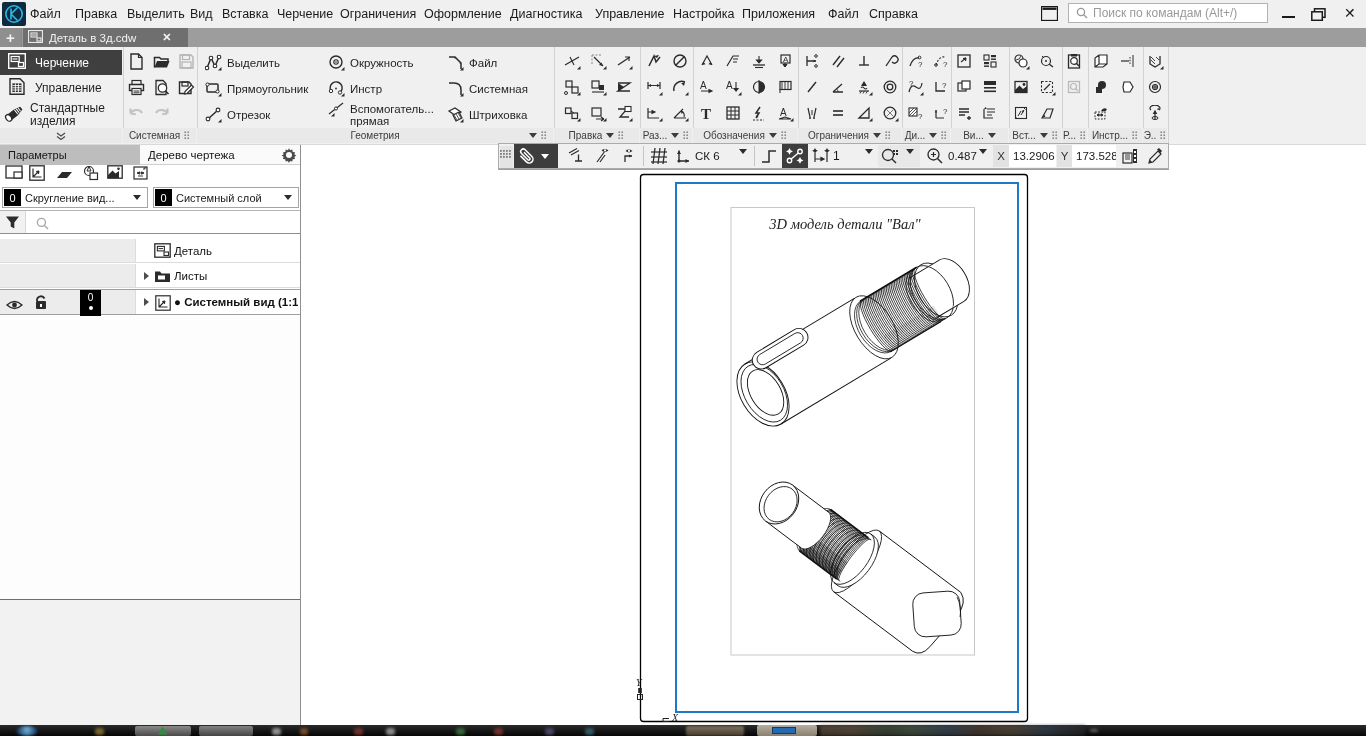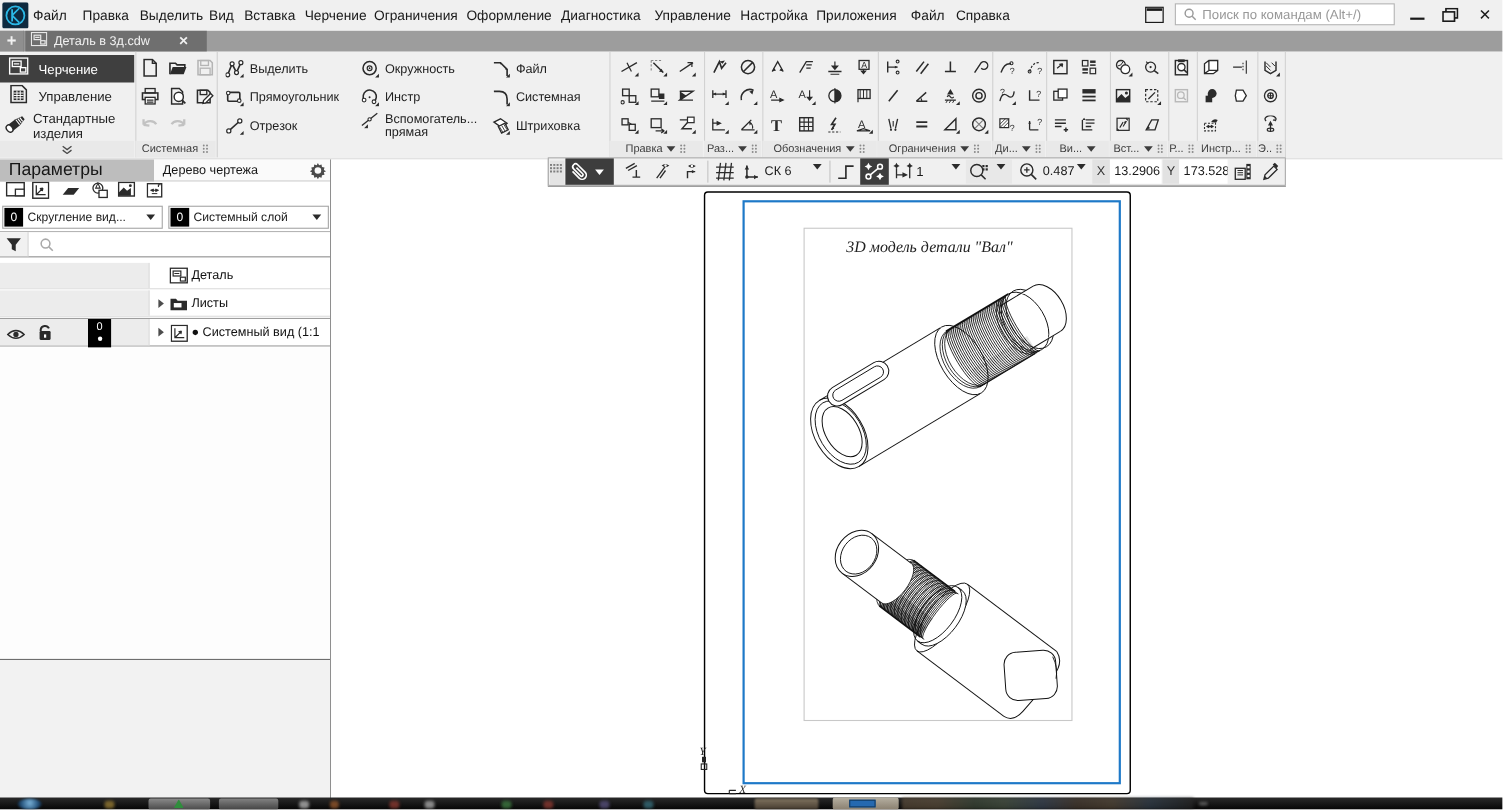--- a/index.html
+++ b/index.html
@@ -583,20 +583,38 @@
             <circle cx="1.2" cy="1.2" r="0.9"></circle>
             <circle cx="4.2" cy="1.2" r="0.9"></circle>
             <circle cx="1.2" cy="4.2" r="0.9"></circle>
             <circle cx="4.2" cy="4.2" r="0.9"></circle>
             <circle cx="1.2" cy="7.2" r="0.9"></circle>
             <circle cx="4.2" cy="7.2" r="0.9"></circle>
           </g>
         </svg>
       </div>
     </div>
+    <div class="gcap" style="left:197px;width:356px">
+      <div class="glabel" style="position:absolute;left:50%;transform:translateX(-50%)">
+        <span>Геометрия</span>
+      </div>
+      <div class="glabel" style="position:absolute;right:6px">
+        <span class="caret" style="border-top-color:#3c3c3c"></span>
+        <svg width="6" height="9" viewBox="0 0 6 9">
+          <g fill="#8a8a8a">
+            <circle cx="1.2" cy="1.2" r="0.9"></circle>
+            <circle cx="4.2" cy="1.2" r="0.9"></circle>
+            <circle cx="1.2" cy="4.2" r="0.9"></circle>
+            <circle cx="4.2" cy="4.2" r="0.9"></circle>
+            <circle cx="1.2" cy="7.2" r="0.9"></circle>
+            <circle cx="4.2" cy="7.2" r="0.9"></circle>
+          </g>
+        </svg>
+      </div>
+    </div>
     <div class="gcap" style="left:554px;width:85px">
       <div class="glabel">
         <span>Правка</span>
         <span class="caret" style="border-top-color:#3c3c3c"></span>
         <svg width="6" height="9" viewBox="0 0 6 9">
           <g fill="#8a8a8a">
             <circle cx="1.2" cy="1.2" r="0.9"></circle>
             <circle cx="4.2" cy="1.2" r="0.9"></circle>
             <circle cx="1.2" cy="4.2" r="0.9"></circle>
             <circle cx="4.2" cy="4.2" r="0.9"></circle>
@@ -732,21 +750,21 @@
             <circle cx="1.2" cy="4.2" r="0.9"></circle>
             <circle cx="4.2" cy="4.2" r="0.9"></circle>
             <circle cx="1.2" cy="7.2" r="0.9"></circle>
             <circle cx="4.2" cy="7.2" r="0.9"></circle>
           </g>
         </svg>
       </div>
     </div>
     <div class="abs" style="left:0;top:145px;width:300px;height:20px;background:#fafafa;border-bottom:1px solid #cfcfcf">
 <div class="abs" style="left:0;top:0;width:140px;height:20px;background:#bdbdbd;display:flex;align-items:center">
-        <span style="font-size:16px;color:#161616;margin-left:8px">Параметры</span>
+        <span style="font-size:11px;color:#161616;margin-left:8px">Параметры</span>
       </div>
 <div class="abs" style="left:140px;top:0;width:141px;height:20px;display:flex;align-items:center">
         <span style="font-size:11.5px;color:#161616;margin-left:8px">Дерево чертежа</span>
       </div>
 <div class="abs" style="left:281px;top:2px"><svg width="16" height="16" viewBox="0 0 16 16">
           <path d="M8 1.2 l1.1 2 2.2-.6.4 2.3 2.3.4-.6 2.2 2 1.1-2 1.1.6 2.2-2.3.4-.4 2.3-2.2-.6-1.1 2-1.1-2-2.2.6-.4-2.3-2.3-.4.6-2.2-2-1.1 2-1.1-.6-2.2 2.3-.4.4-2.3 2.2.6z" fill="#4a4a4a"></path>
           <circle cx="8" cy="8" r="3" fill="#fafafa"></circle>
         </svg></div>
     </div>
     <div class="abs" style="left:5px;top:165px"><svg width="18" height="14" viewBox="0 0 18 14">
@@ -829,21 +847,21 @@
           <rect x="6" y="9" width="2" height="3" fill="#fff"></rect>
         </svg></div>
 <div class="abs" style="left:80px;top:0px;width:21px;height:26px;background:#000;color:#fff;font-size:10px;text-align:center;line-height:11px">
         <div style="margin-top:2px">0</div>
         <div style="width:4px;height:4px;border-radius:50%;background:#fff;margin:3px auto 0"></div>
       </div>
 <div class="abs" style="left:155px;top:5px"><svg width="16" height="16" viewBox="0 0 16 16">
           <rect x="0.8" y="0.8" width="14.4" height="14.4" fill="#fff" stroke="#2b2b2b" stroke-width="1.2"></rect>
           <path d="M4 3.5 V12 H12.5 M4 12 L10 6 M10 6 l-2.8 .6 M10 6 l-.6 2.8" fill="none" stroke="#2b2b2b" stroke-width="1.1"></path>
         </svg></div>
-<span class="trtext" style="font-weight:normal;white-space:nowrap;overflow:hidden;max-width:124px">● Системный вид (1:1</span>
+<span class="trtext" style="font-weight:bold;white-space:nowrap;overflow:hidden;max-width:124px">● Системный вид (1:1</span>
     </div>
     <div class="abs" style="left:0;top:316px;width:300px;height:283px;background:#fdfdfd"></div>
     <div class="abs" style="left:0;top:599px;width:300px;height:1px;background:#6e6e6e"></div>
     <div class="abs" style="left:0;top:600px;width:300px;height:126px;background:#f2f2f2"></div>
     <div class="abs" style="left:300px;top:145px;width:1px;height:581px;background:#8f8f8f"></div>
     <div class="abs canvas"></div>
     <div class="abs" style="left:630px;top:165px;width:410px;height:561px"><svg width="410" height="561" viewBox="0 0 410 561">
         <rect x="10.5" y="9.5" width="387" height="547" rx="3" fill="#fff" stroke="#000" stroke-width="1.3" shape-rendering="geometricPrecision"></rect>
         <rect x="46" y="18" width="342" height="529" fill="none" stroke="#1e79c8" stroke-width="2"></rect>
         <rect x="101" y="42.5" width="243.5" height="447.5" fill="none" stroke="#c8c8c8" stroke-width="1"></rect>

